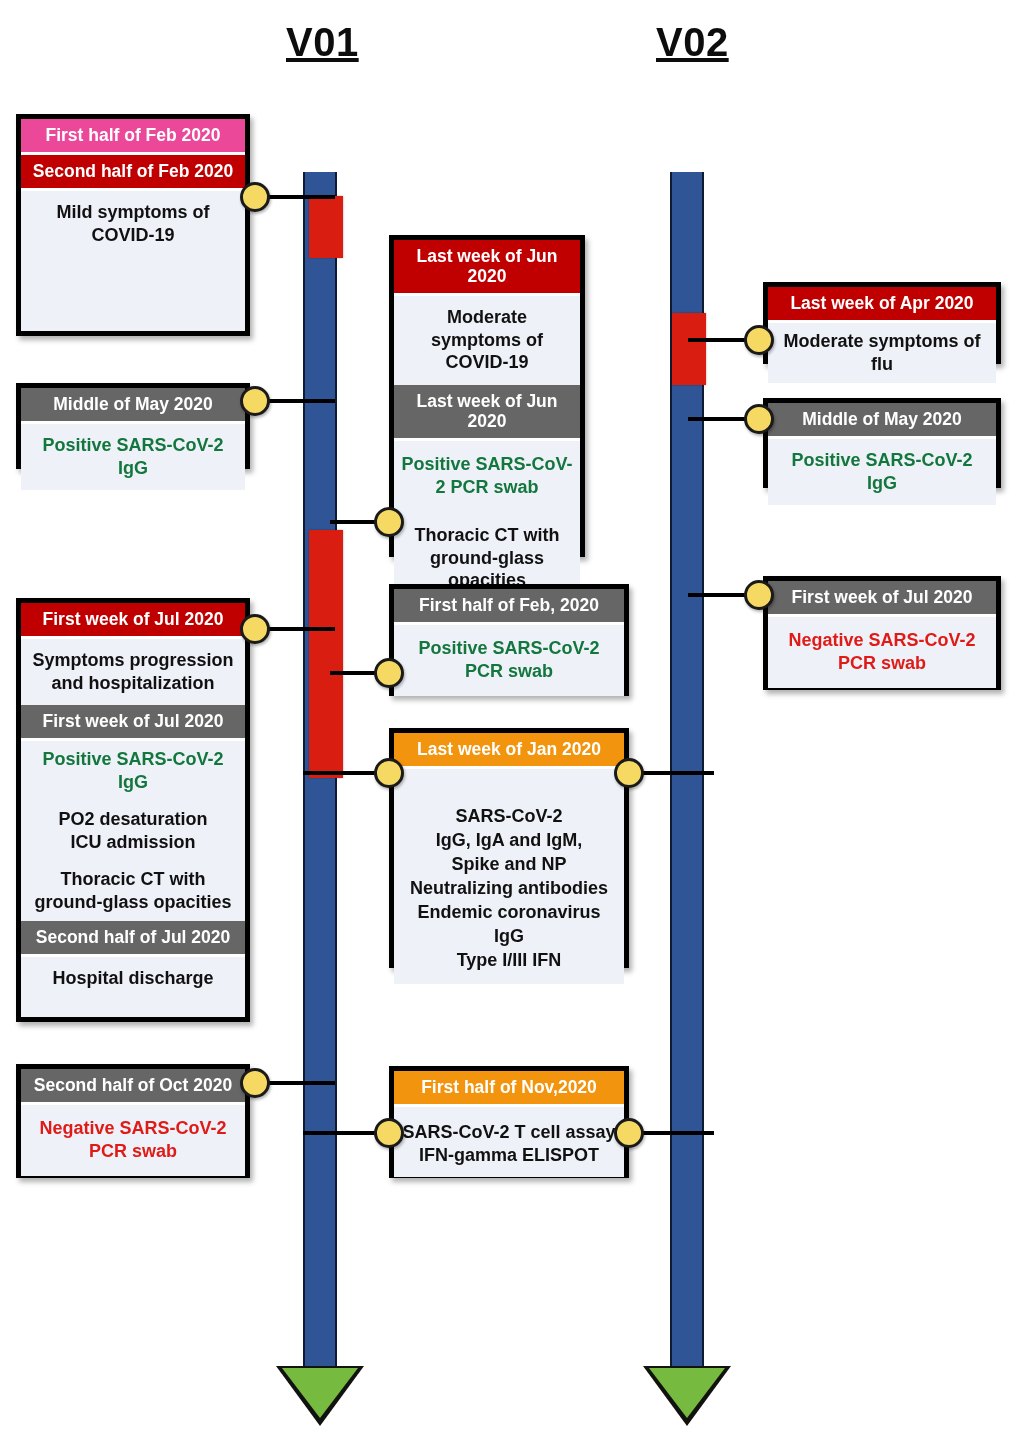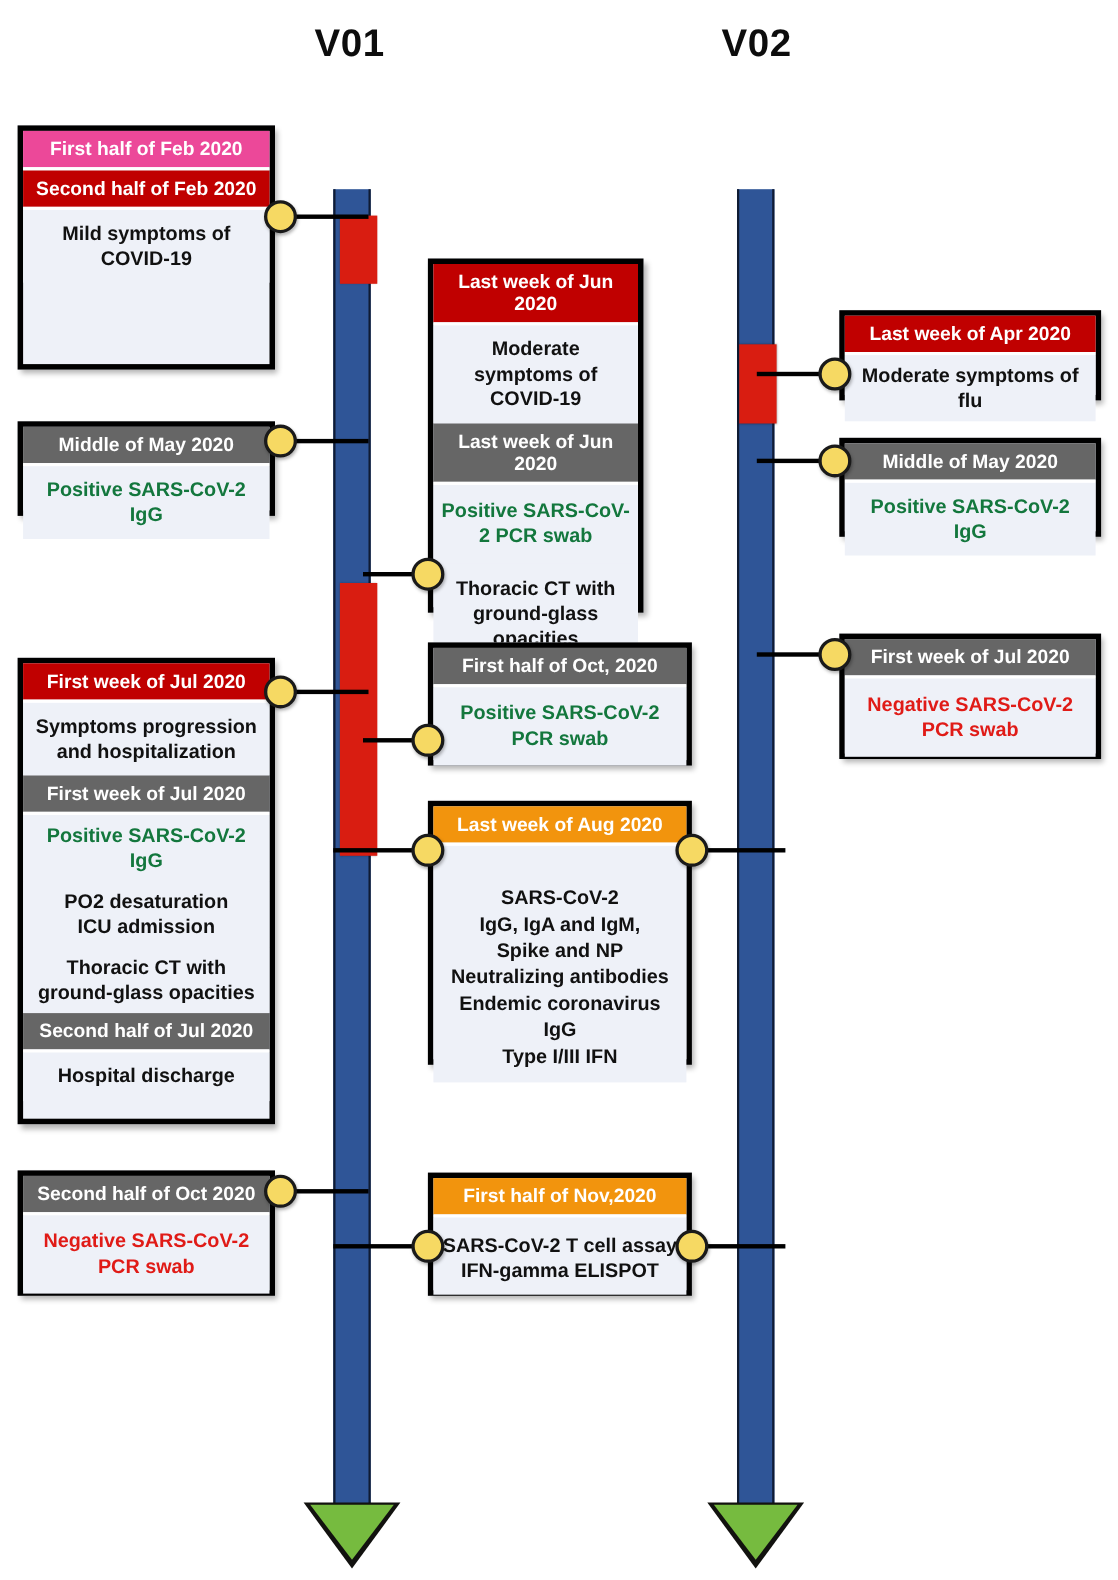--- a/index.html
+++ b/index.html
@@ -48,24 +48,25 @@
     position: absolute;
     left: 6px; top: 2px;
     width: 0; height: 0;
     border-left: 38px solid transparent;
     border-right: 38px solid transparent;
     border-top: 50px solid #76bb3f;
   }
 
   .axis-label {
     position: absolute;
-    font-size: 35px;
+    font-size: 40px;
     font-weight: bold;
     color: #0d0d0d;
     letter-spacing: .5px;
+    text-decoration: underline;
   }
 
   
   .card {
     position: absolute;
     border: 5px solid #000000;
     background: #eef1f8;
     box-sizing: border-box;
     box-shadow: 3px 4px 5px rgba(0,0,0,.30);
   }
@@ -193,27 +194,27 @@
     <div class="hdr red">Last week of Jun 2020</div>
     <div class="sep-white"></div>
     <div class="body">Moderate symptoms of COVID-19</div>
     <div class="hdr grey">Last week of Jun 2020</div>
     <div class="sep-white"></div>
     <div class="body green-txt big">Positive SARS-CoV-2 PCR swab</div>
     <div class="body big">Thoracic CT with ground-glass opacities</div>
   </div>
 
   <div class="card" style="left:389px; top:584px; width:240px; height:112px;">
-    <div class="hdr grey">First half of Oct, 2020</div>
+    <div class="hdr grey">First half of Feb, 2020</div>
     <div class="sep-white"></div>
     <div class="body green-txt big">Positive SARS-CoV-2 PCR swab</div>
   </div>
 
   <div class="card" style="left:389px; top:728px; width:240px; height:240px;">
-    <div class="hdr orange">Last week of Aug 2020</div>
+    <div class="hdr orange">Last week of Jan 2020</div>
     <div class="sep-white"></div>
     <div class="body" style="white-space:pre-line; padding-top:36px; line-height:1.33; font-size:18px;">SARS-CoV-2
 IgG, IgA and IgM,
 Spike and NP
 Neutralizing antibodies
 Endemic  coronavirus IgG
 Type I/III IFN</div>
   </div>
 
   <div class="card" style="left:389px; top:1066px; width:240px; height:112px;">

